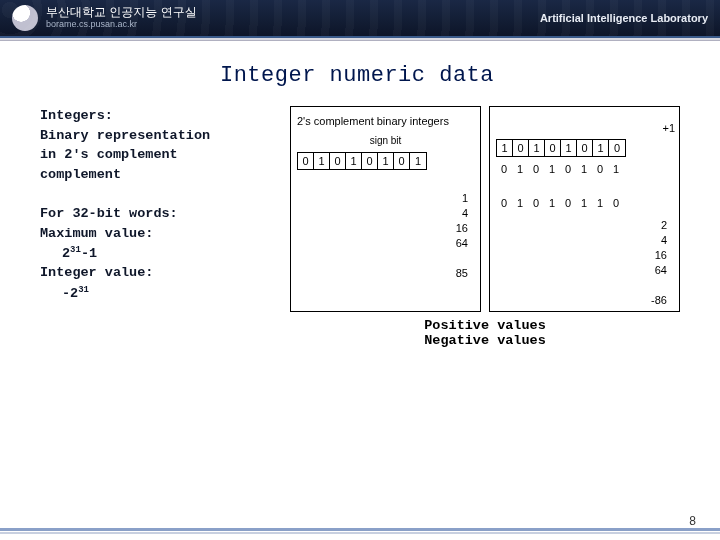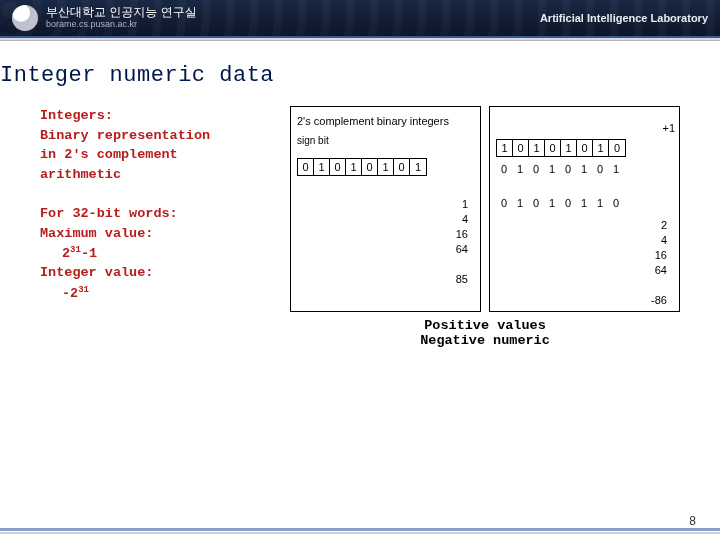--- a/index.html
+++ b/index.html
@@ -25,36 +25,36 @@
   .logo {
     width:26px; height:26px; border-radius:50%;
     background: radial-gradient(circle at 35% 30%, #fff 0 35%, #c0c0d0 36% 100%);
   }
   .uni { line-height:1.1; }
   .uni .kr { font-family: sans-serif; font-size:12px; color:#fff; }
   .uni .en { font-family: sans-serif; font-size:9px; color:#a8b4c8; }
   .lab { font-family: sans-serif; font-size:11px; font-weight:bold; color:#e8ecf4; }
   .thinbar { height:3px; background:#d8d8e0; border-bottom:1px solid #b0b0c0;}
   .title {
-    text-align:left;
+    text-align:center;
     font-size:22px;
     color:#00164d;
     margin: 22px 6px 18px 0;
     font-weight:normal;
     letter-spacing:0.5px;
   }
   .content {
     display:flex;
     padding: 0 40px;
     gap: 10px;
   }
   .textcol {
     width: 240px;
     font-size:13.5px;
-    color:#b91c1c;
+    color:#0f172a;
     line-height:1.45;
   }
   .textcol b { font-weight:bold; }
   .block2 { margin-top: 20px; }
   .indent { padding-left: 22px; }
   sup { font-size:9px; vertical-align: super; }
   .diagrams {
     flex:1;
     display:flex;
     gap:8px;
@@ -62,21 +62,21 @@
   .diagram {
     border:1.5px solid #000;
     padding:8px 6px 6px 6px;
     font-family: sans-serif;
     font-size:11px;
     position:relative;
     flex:1;
     min-width:0;
   }
   .dtitle { font-size:11px; margin-bottom:8px; }
-  .sign { font-size:10px; margin-bottom:12px; }
+  .sign { font-size:10px; margin-bottom:6px;text-align:center; }
   .bitrow {
     display:flex;
     border:1px solid #000;
     width: fit-content;
     margin-bottom:4px;
   }
   .bitrow.noborder { border:none; }
   .bit {
     width:16px; height:16px;
     border-right:1px solid #000;
@@ -129,21 +129,21 @@
 <div class="thinbar"></div>
 
 <h1 class="title">Integer numeric data</h1>
 
 <div class="content">
   <div class="textcol">
     <div>
       <b>Integers:</b><br>
       <b>Binary representation</b><br>
       <b>in 2's complement</b><br>
-      <b>arithmetic</b>
+      <b>complement</b>
     </div>
     <div class="block2">
       <b>For 32-bit words:</b><br>
       <b>Maximum value:</b><br>
       <div class="indent">
         <b><span>2</span><sup>31</sup><span>-1</span></b>
       </div>
       <b>Integer value:</b><br>
       <div class="indent">
         <b><span>-2</span><sup>31</sup></b>
@@ -222,20 +222,20 @@
           <div>-86</div>
         </div>
       </div>
     </div>
 
   </div>
 </div>
 
 <div class="caption-row">
   <div class="c">Positive values</div>
-  <div class="c">Negative numeric</div>
+  <div class="c">Negative values</div>
 </div>
 
 <div class="pagen">8</div>
 <div class="footer">
   <div class="fline"></div>
   <div class="fline2"></div>
 </div>
 
 </body></html>

